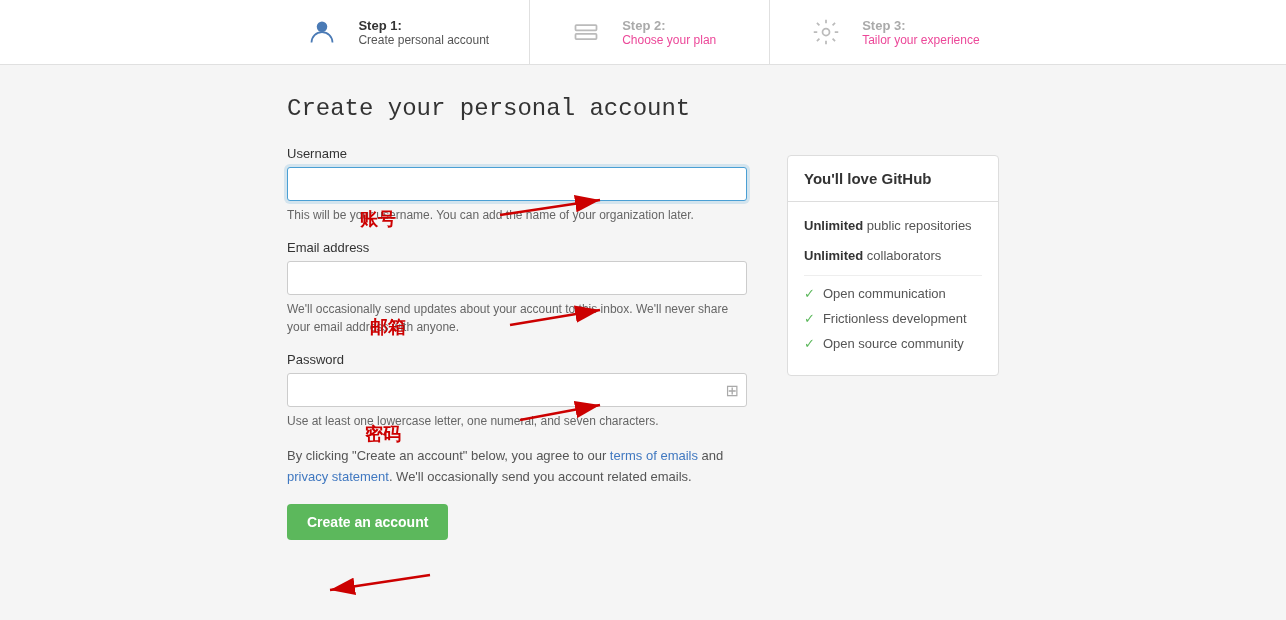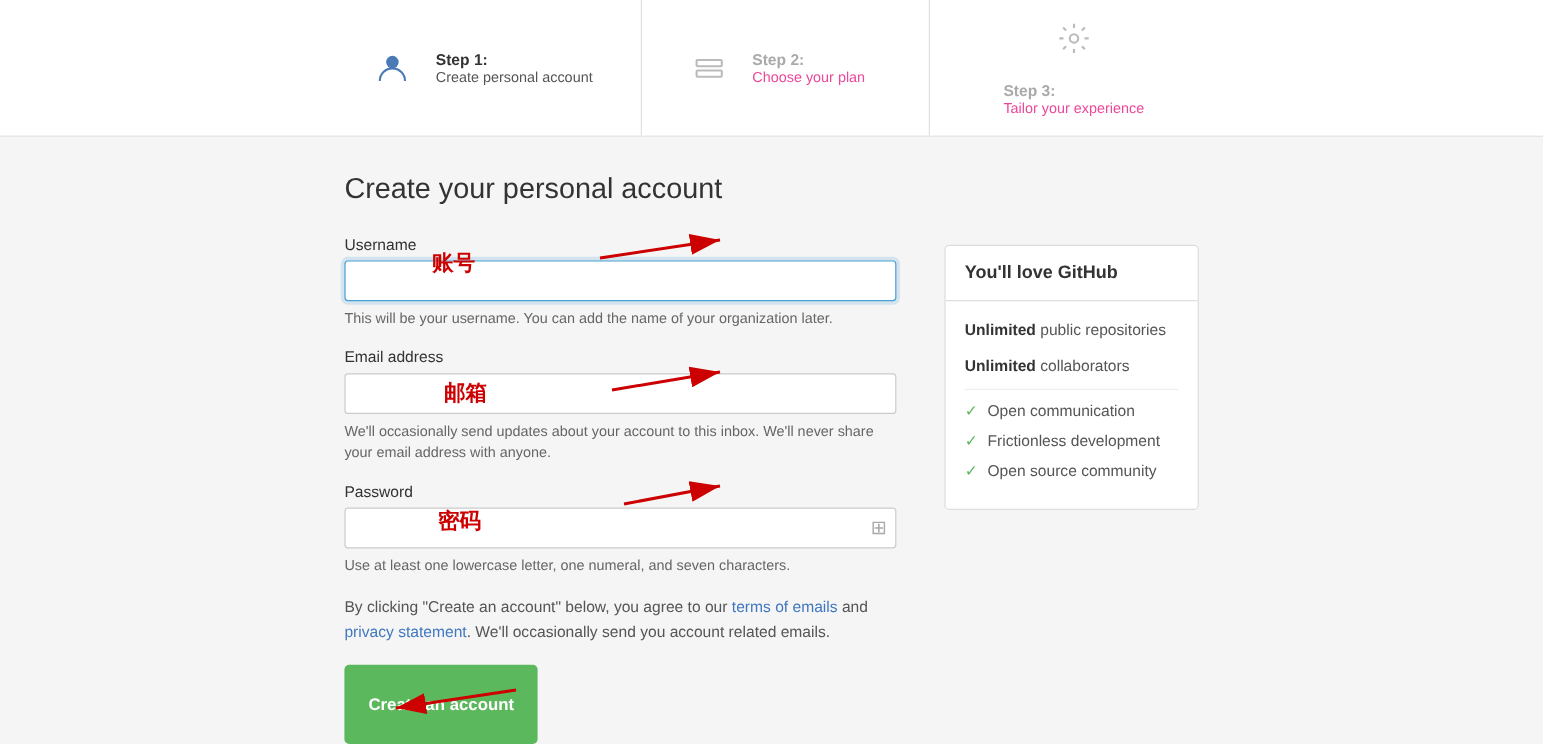--- a/index.html
+++ b/index.html
@@ -24,21 +24,21 @@
       padding: 0;
     }
     .step {
       display: flex;
       align-items: center;
       padding: 16px 40px;
       border-right: 1px solid #e0e0e0;
       gap: 20px;
       min-width: 240px;
     }
-    .step:last-child { border-right: none; flex-direction: column; }
+    .step:last-child { border-right: none; }
     .step-icon {
       width: 32px;
       height: 32px;
       display: flex;
       align-items: center;
       justify-content: center;
       flex-shrink: 0;
     }
     .step-icon svg { width: 28px; height: 28px; }
     .step-text {}
@@ -65,20 +65,21 @@
     .form-section {
       width: 460px;
       flex-shrink: 0;
     }
 
     .page-title {
       font-size: 24px;
       font-weight: 300;
       color: #333;
       margin-bottom: 24px;
+      font-family: Liberation Mono, monospace;
     }
 
     .field-group {
       margin-bottom: 16px;
     }
 
     .field-label {
       display: block;
       font-size: 13px;
       font-weight: 400;
@@ -133,21 +134,21 @@
     .terms-text a {
       color: #4078c0;
       text-decoration: none;
     }
 
     .create-btn {
       background: #5cb85c;
       color: #fff;
       border: none;
       border-radius: 4px;
-      padding: 25px 20px;
+      padding: 10px 20px;
       font-size: 14px;
       font-weight: 600;
       cursor: pointer;
     }
 
     
     .sidebar-card {
       width: 212px;
       border: 1px solid #ddd;
       border-radius: 4px;

